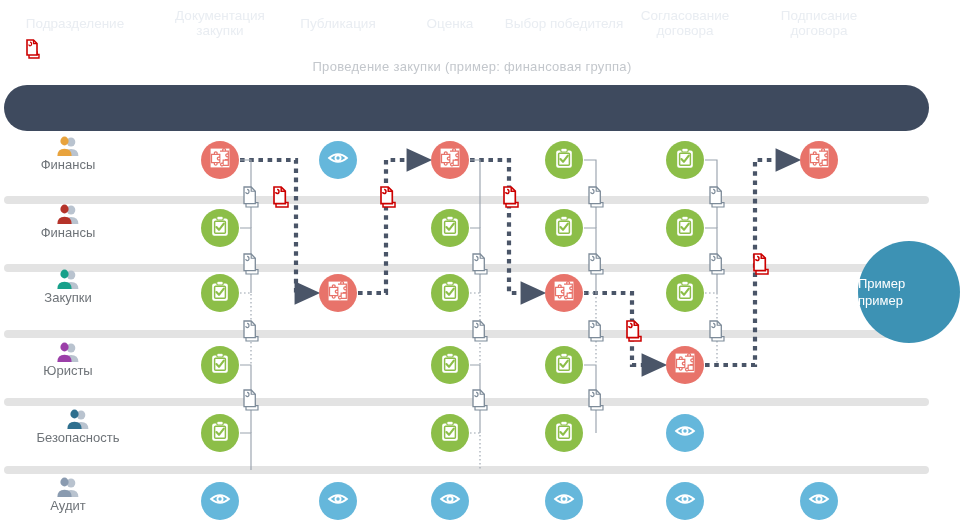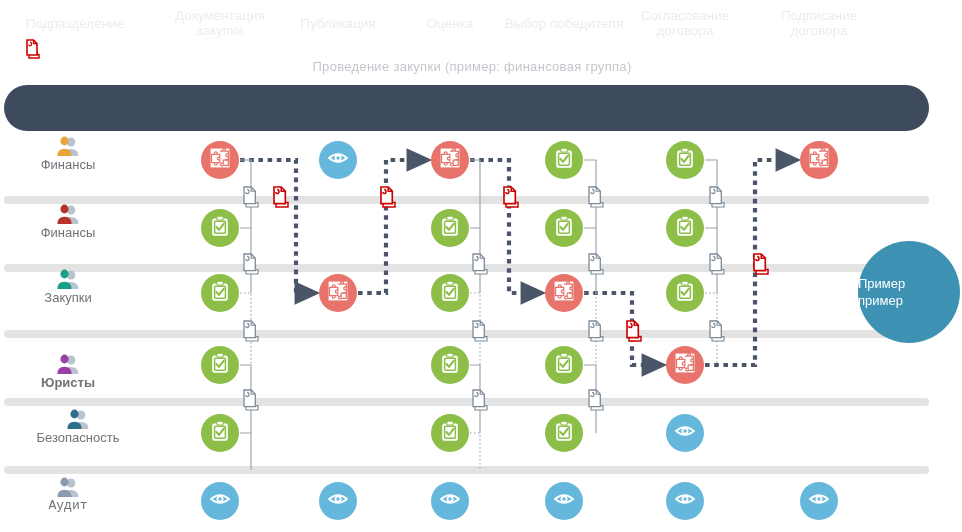--- a/index.html
+++ b/index.html
@@ -169,39 +169,39 @@
       </div>
       <div class="rowlabel" style="top: 269px;">
         <span class="ricon"><svg width="26" height="20" viewBox="0 0 26 20">
             <ellipse cx="16" cy="6" rx="4.3" ry="4.6" fill="#b9c3cf"></ellipse>
             <path d="M8.6 20 q0 -7 7.4 -7 q7.4 0 7.4 7 Z" fill="#b9c3cf"></path>
             <ellipse cx="9.5" cy="5" rx="4.1" ry="4.4" fill="#17a08a"></ellipse>
             <path d="M2.4 20 q0 -7.2 7.1 -7.2 q7.1 0 7.1 7.2 Z" fill="#17a08a"></path>
           </svg></span>
         <span class="rname">Закупки</span>
       </div>
-      <div class="rowlabel" style="top: 354px; font-weight: bold;">
+      <div class="rowlabel" style="top: 342px;">
         <span class="ricon"><svg width="26" height="20" viewBox="0 0 26 20">
             <ellipse cx="16" cy="6" rx="4.3" ry="4.6" fill="#b9c3cf"></ellipse>
             <path d="M8.6 20 q0 -7 7.4 -7 q7.4 0 7.4 7 Z" fill="#b9c3cf"></path>
             <ellipse cx="9.5" cy="5" rx="4.1" ry="4.4" fill="#9b3fa8"></ellipse>
             <path d="M2.4 20 q0 -7.2 7.1 -7.2 q7.1 0 7.1 7.2 Z" fill="#9b3fa8"></path>
           </svg></span>
         <span class="rname">Юристы</span>
       </div>
       <div class="rowlabel" style="top: 409px; padding-left: 10px;">
         <span class="ricon"><svg width="26" height="20" viewBox="0 0 26 20">
             <ellipse cx="16" cy="6" rx="4.3" ry="4.6" fill="#b9c3cf"></ellipse>
             <path d="M8.6 20 q0 -7 7.4 -7 q7.4 0 7.4 7 Z" fill="#b9c3cf"></path>
             <ellipse cx="9.5" cy="5" rx="4.1" ry="4.4" fill="#2e6f8e"></ellipse>
             <path d="M2.4 20 q0 -7.2 7.1 -7.2 q7.1 0 7.1 7.2 Z" fill="#2e6f8e"></path>
           </svg></span>
         <span class="rname">Безопасность</span>
       </div>
-      <div class="rowlabel" style="top: 477px; font-family: Liberation Mono, monospace;">
+      <div class="rowlabel" style="top: 477px;">
         <span class="ricon"><svg width="26" height="20" viewBox="0 0 26 20">
             <ellipse cx="16" cy="6" rx="4.3" ry="4.6" fill="#b9c3cf"></ellipse>
             <path d="M8.6 20 q0 -7 7.4 -7 q7.4 0 7.4 7 Z" fill="#b9c3cf"></path>
             <ellipse cx="9.5" cy="5" rx="4.1" ry="4.4" fill="#8a9bb0"></ellipse>
             <path d="M2.4 20 q0 -7.2 7.1 -7.2 q7.1 0 7.1 7.2 Z" fill="#8a9bb0"></path>
           </svg></span>
         <span class="rname">Аудит</span>
       </div>
     </div>
   <div id="docs">

